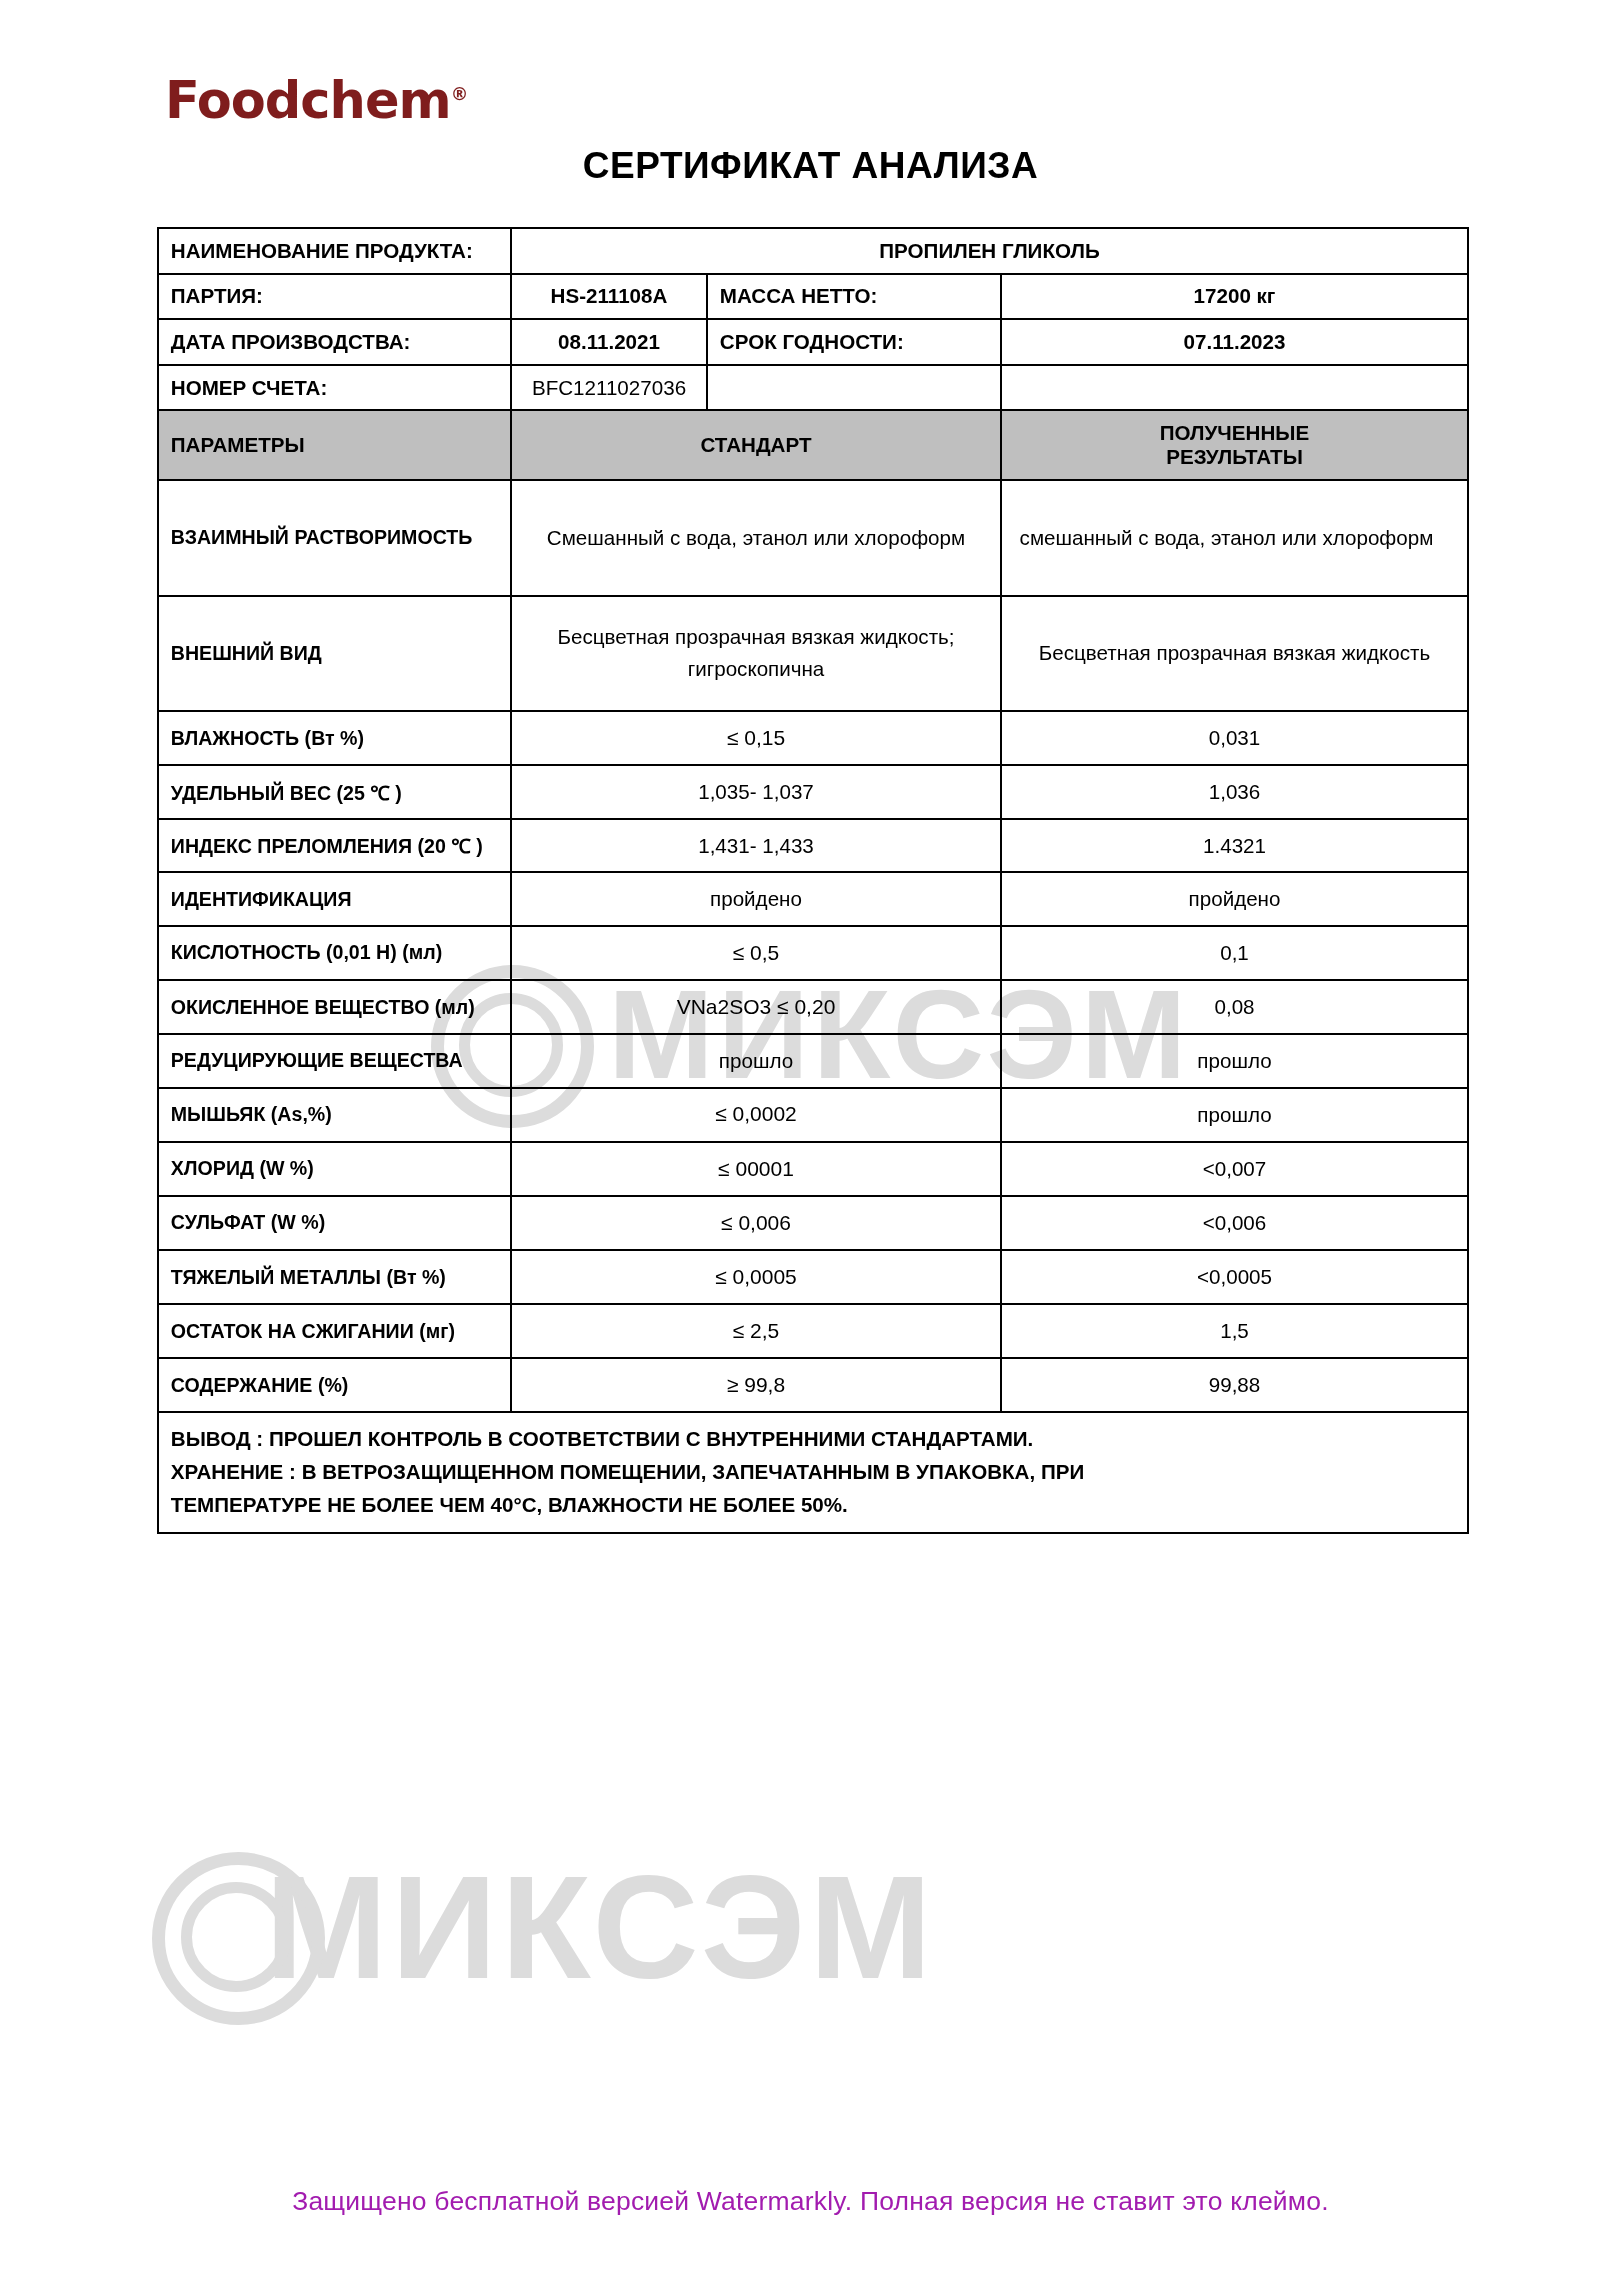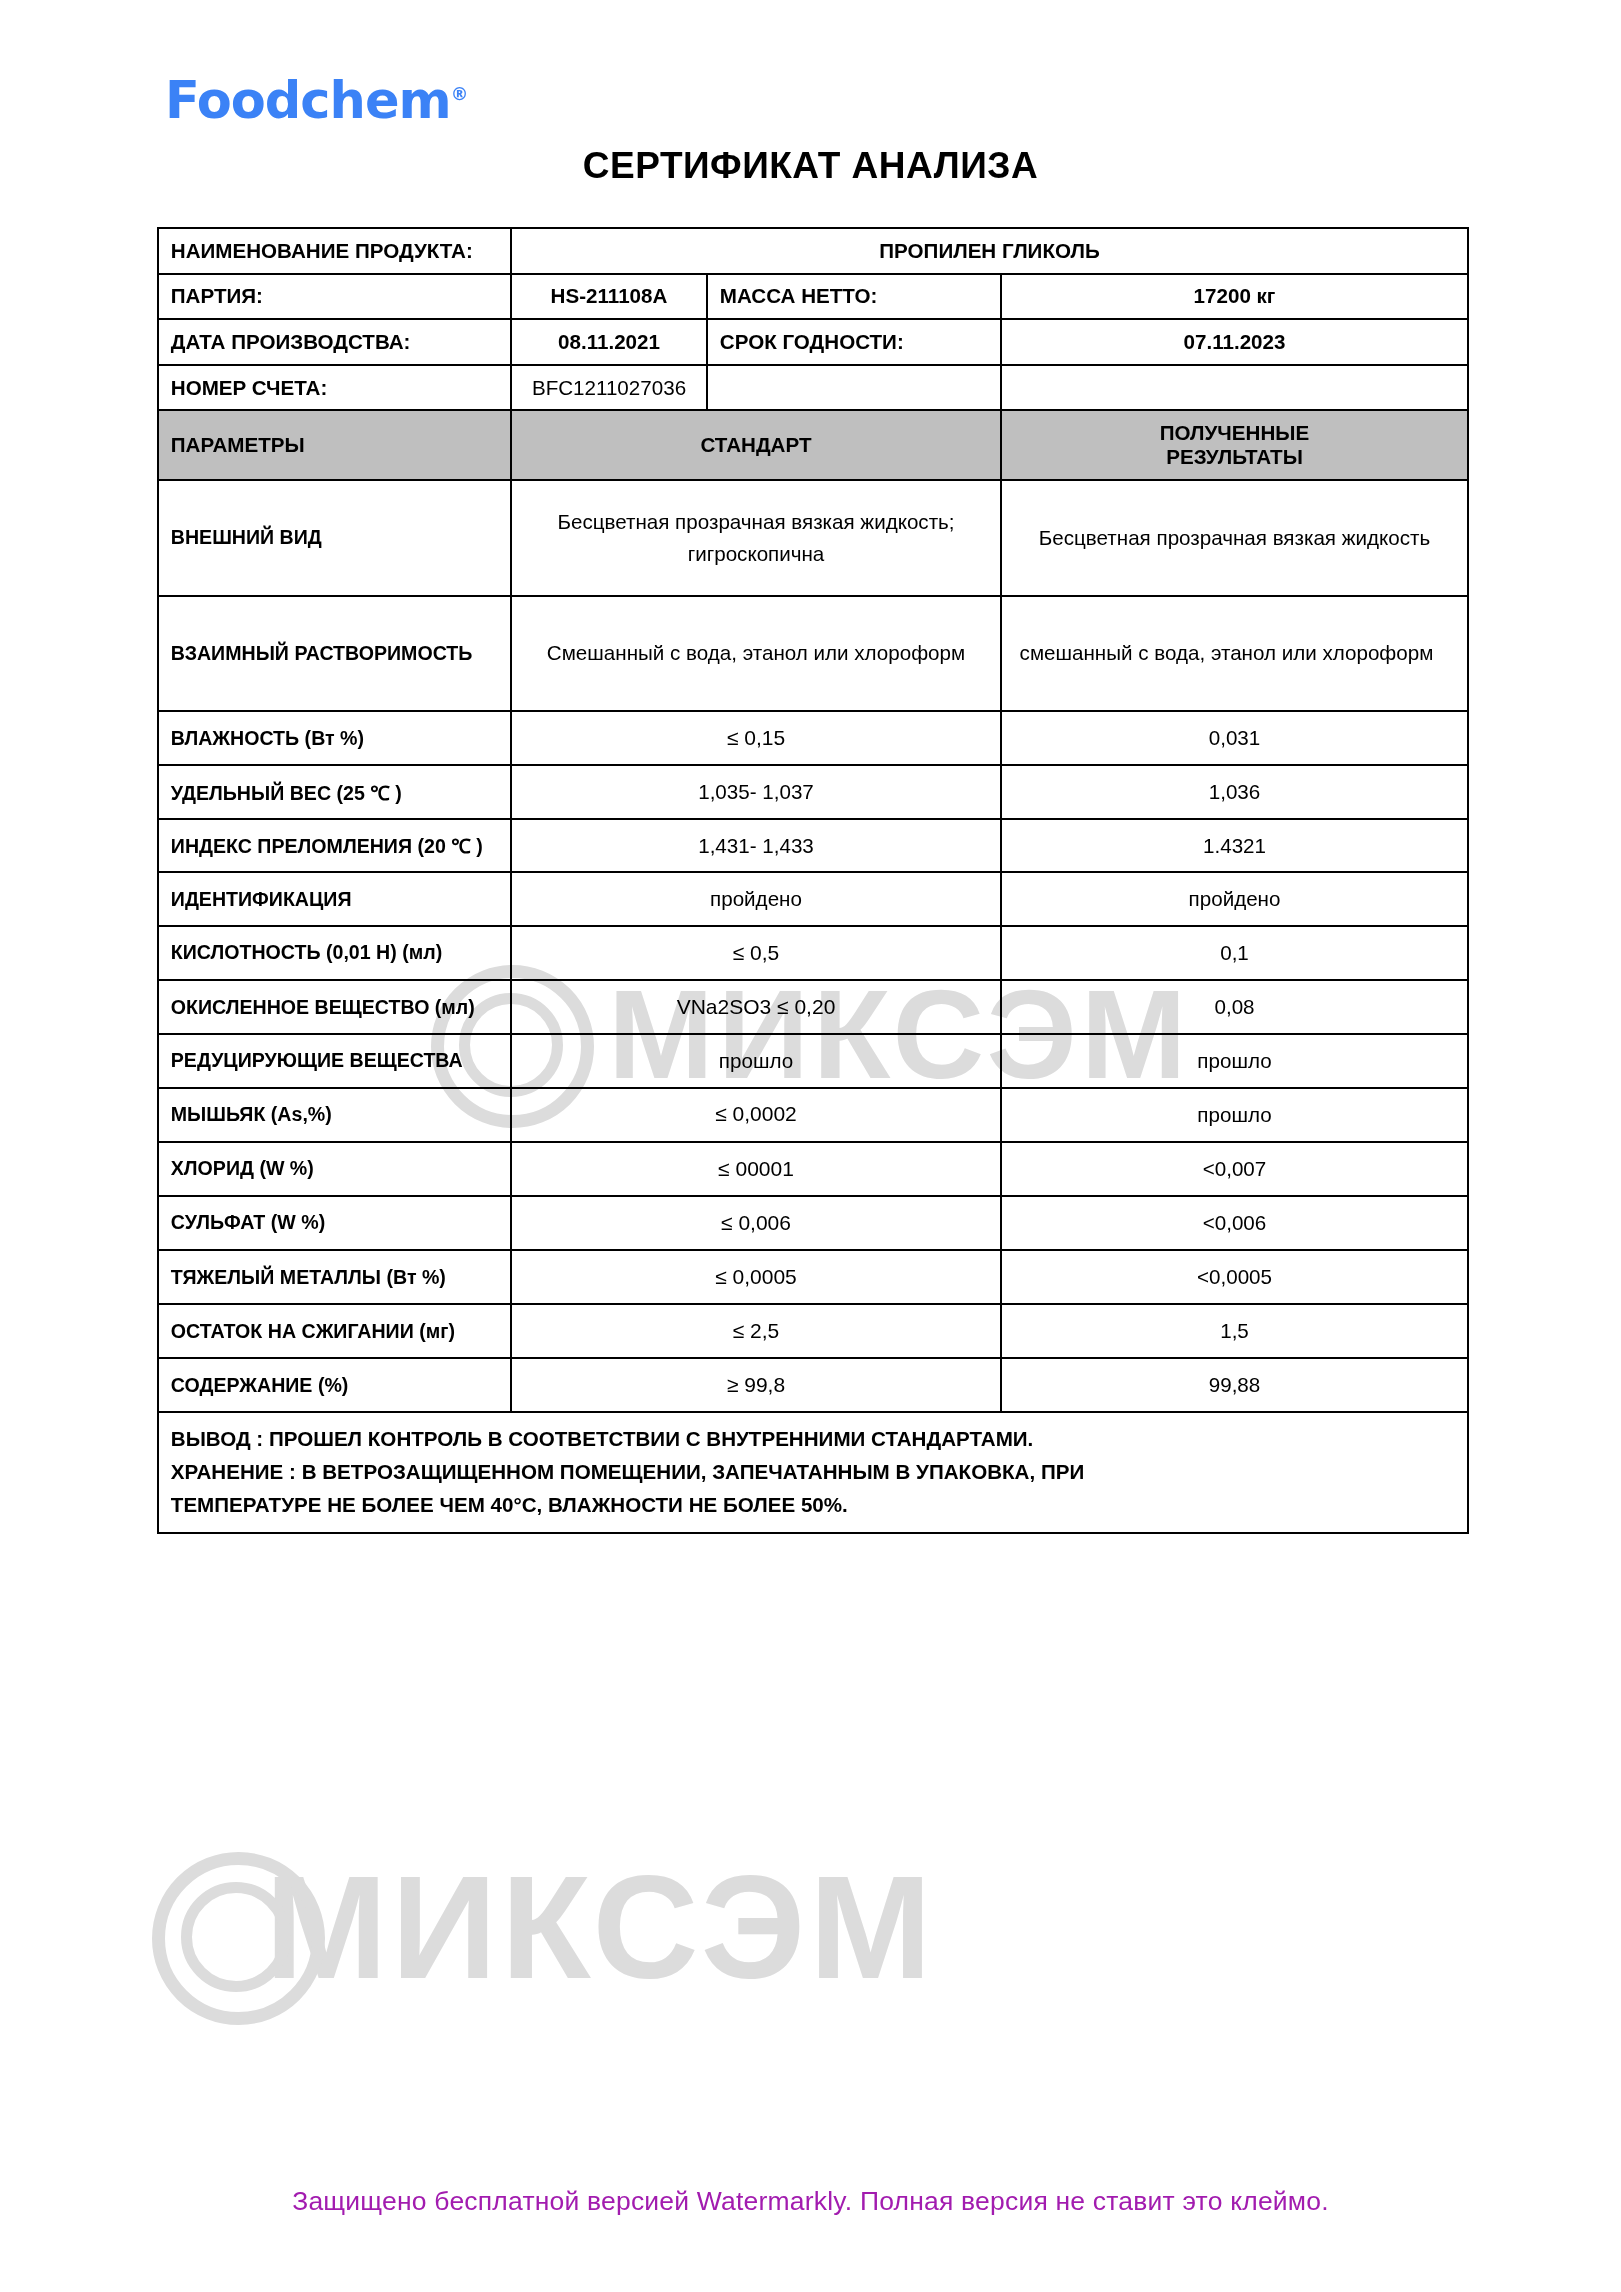--- a/index.html
+++ b/index.html
@@ -73,21 +73,21 @@
     user-select: none;
   }
 
   
   .brand {
     position: absolute;
     left: 165px;
     top: 71px;
     font-size: 51px;
     font-weight: bold;
-    color: #3b82f6;
+    color: #7f1d1d;
     letter-spacing: -1px;
     font-family: "DejaVu Sans", sans-serif;
   }
   .brand sup {
     font-size: 17.6px;
     vertical-align: super;
   }
   .doc-title {
     position: absolute;
     left: 0;
@@ -197,28 +197,28 @@
       <tr>
         <td class="gray left">ПАРАМЕТРЫ</td>
         <td class="gray" colspan="2">СТАНДАРТ</td>
         <td class="gray">
           <div>ПОЛУЧЕННЫЕ</div>
           <div>РЕЗУЛЬТАТЫ</div>
         </td>
       </tr>
 
       <tr class="rowtall">
+        <td class="param">ВЗАИМНЫЙ РАСТВОРИМОСТЬ</td>
+        <td class="std" colspan="2">Смешанный с вода, этанол или хлороформ</td>
+        <td class="res leftish">смешанный с вода, этанол или хлороформ</td>
+      </tr>
+      <tr class="rowtall">
         <td class="param">ВНЕШНИЙ ВИД</td>
         <td class="std" colspan="2">Бесцветная прозрачная вязкая жидкость; гигроскопична</td>
         <td class="res">Бесцветная прозрачная вязкая жидкость</td>
-      </tr>
-      <tr class="rowtall">
-        <td class="param">ВЗАИМНЫЙ РАСТВОРИМОСТЬ</td>
-        <td class="std" colspan="2">Смешанный с вода, этанол или хлороформ</td>
-        <td class="res leftish">смешанный с вода, этанол или хлороформ</td>
       </tr>
       <tr>
         <td class="param">ВЛАЖНОСТЬ (Вт %)</td>
         <td class="std le" colspan="2">≤  0,15</td>
         <td class="res">0,031</td>
       </tr>
       <tr>
         <td class="param">УДЕЛЬНЫЙ ВЕС (25 ℃ )</td>
         <td class="std" colspan="2">1,035- 1,037</td>
         <td class="res">1,036</td>

